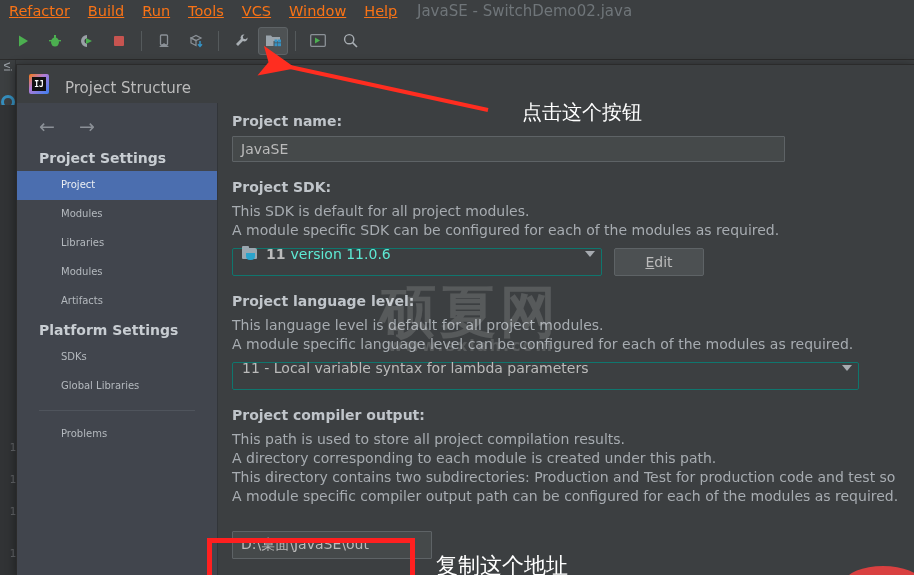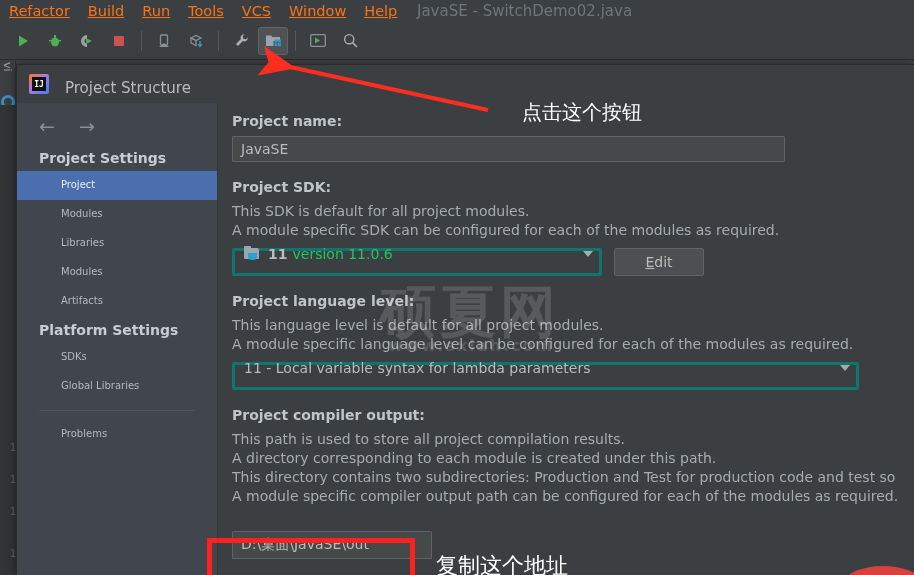--- a/index.html
+++ b/index.html
@@ -102,21 +102,21 @@
     background: #3c3f41; padding: 10px 0 0 14px; overflow: hidden;
   }
   .fld-label { color: #c0c5ca; font-size: 14px; font-weight: bold; margin-bottom: 7px; }
   .fld-desc { color: #a7acb1; font-size: 14px; line-height: 19px; white-space: nowrap; }
   .textfield {
     height: 26px; background: #45494a; border: 1px solid #5e6366;
     color: #bbbbbb; font-size: 14px; display: flex; align-items: center;
     padding: 0 8px; border-radius: 1px;
   }
   .combobox {
-    height: 28px; background: #3c3f41; border: 3px solid #0f766e;
+    height: 28px; background: #3c3f41; border: 1px solid #0f766e;
     color: #bbbbbb; font-size: 14px; display: flex; align-items: center;
     padding: 0 6px 16px 9px; border-radius: 2px; position: relative;
   }
   .combo-arrow {
     margin-left: auto; width: 0; height: 0;
     border-left: 5px solid transparent; border-right: 5px solid transparent;
     border-top: 6px solid #a6abb0;
   }
   .btn {
     height: 28px; min-width: 84px; background: #4c5052; border: 1px solid #5e6366;
@@ -295,21 +295,21 @@
         <div class="fld-label">Project SDK:</div>
         <div class="fld-desc">This SDK is default for all project modules.</div>
         <div class="fld-desc">A module specific SDK can be configured for each of the modules as required.</div>
         <div style="display:flex; gap:12px; margin-top:8px;">
           <div class="combobox" style="width:370px">
             <span class="sdk-icon">
               <span class="folder"></span>
                 <span class="cup"></span>
             </span>
             <span style="font-weight:bold;color:#bbbbbb;margin-right:5px">11</span>
-            <span style="color:#22c55e">version 11.0.6</span>
+            <span style="color:#5eead4">version 11.0.6</span>
             <span class="combo-arrow"></span>
           </div>
           <div class="btn" style="width:90px">
             <span class="mn">E</span>
               <span>dit</span>
           </div>
         </div>
       </div>
 
       <div class="sect">

